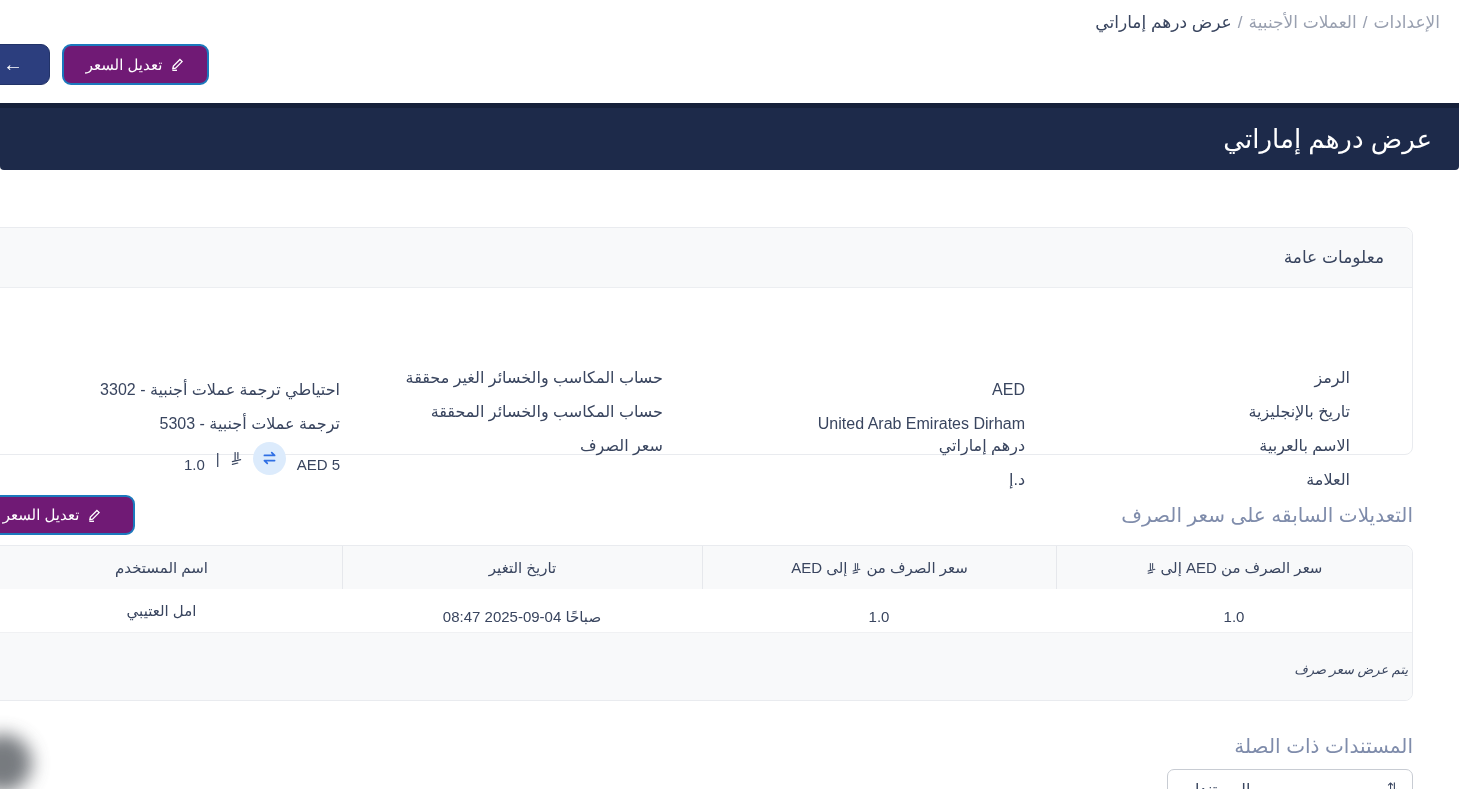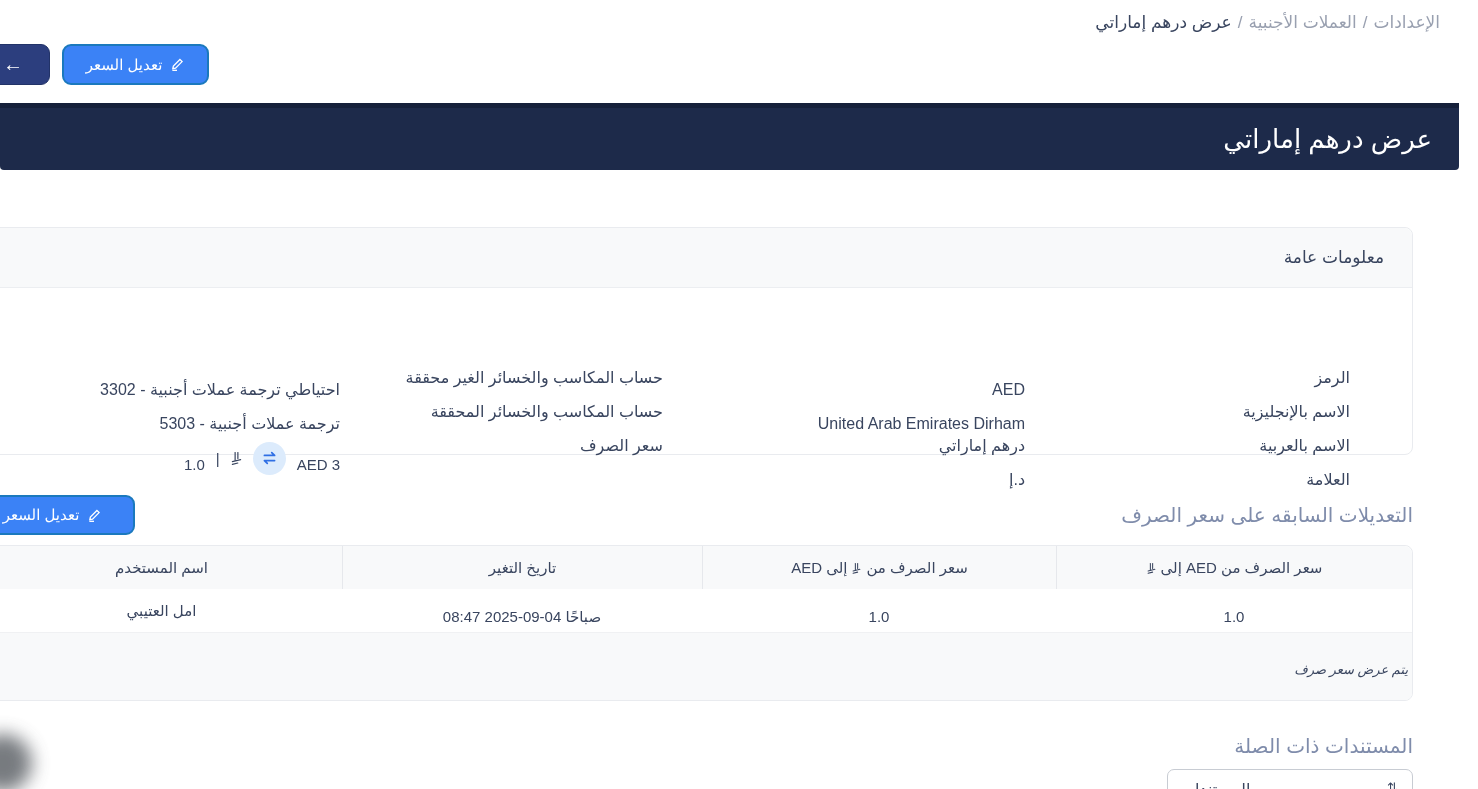--- a/index.html
+++ b/index.html
@@ -10,21 +10,21 @@
   
   .breadcrumb { position:absolute; top:12px; right:38px; font-size:17px; color:#99a0b0; display:flex; gap:6px; align-items:center; }
   .breadcrumb .crumb { color:#99a0b0; }
   .breadcrumb .crumb.current { color:#39455f; font-weight:500; }
   .breadcrumb .sep { color:#99a0b0; }
 
   
   .btn-back { position:absolute; top:44px; left:-12px; width:62px; height:41px;
     background:#2c3e7e; border:1px solid #223368; border-radius:9px; color:#fff;
     display:flex; align-items:center; justify-content:flex-end; padding-left:14px; font-size:20px; cursor:pointer; }
-  .btn-blue { background:#3b82f6; border:2px solid #1b79bd; border-radius:9px; color:#fff;
+  .btn-blue { background:#701a75; border:2px solid #1b79bd; border-radius:9px; color:#fff;
     display:flex; align-items:center; justify-content:center; gap:8px; font-size:15px; cursor:pointer; }
   .btn-edit-top { position:absolute; top:44px; left:62px; width:147px; height:41px; }
   .btn-edit-table { position:absolute; top:495px; left:-30px; width:165px; height:40px; }
 
   
   .page-bar { position:absolute; top:103px; left:0; right:19px; height:67px;
     background:#1d2a4a; border-top:5px solid #15203a; border-radius:0 0 4px 4px;
     display:flex; align-items:center; }
   .page-bar .title { margin-right:27px; color:#ffffff; font-size:26px; font-weight:500; }
 
@@ -108,38 +108,38 @@
     <h1 class="title">عرض درهم إماراتي</h1>
   </header>
 
   <section class="card card-info">
     <div class="card-header">
       <span class="card-title">معلومات عامة</span>
     </div>
     <div class="card-body">
 
       <span class="f lbl" style="top:79px;  right:62px;">الرمز</span>
-      <span class="f lbl" style="top:113px; right:62px;">الاسم بالإنجليزية</span>
+      <span class="f lbl" style="top:113px; right:62px;">تاريخ بالإنجليزية</span>
       <span class="f lbl" style="top:147px; right:62px;">الاسم بالعربية</span>
       <span class="f lbl" style="top:181px; right:62px;">العلامة</span>
 
       <span class="f val ltr" style="top:79px;  right:387px;">AED</span>
       <span class="f val ltr" style="top:113px; right:387px;">United Arab Emirates Dirham</span>
       <span class="f val" style="top:147px; right:387px;">درهم إماراتي</span>
       <span class="f val" style="top:181px; right:387px;">د.إ</span>
 
       <span class="f lbl" style="top:113px; right:749px;">حساب المكاسب والخسائر المحققة</span>
       <span class="f lbl" style="top:79px;  right:749px;">حساب المكاسب والخسائر الغير محققة</span>
       <span class="f lbl" style="top:147px; right:749px;">سعر الصرف</span>
 
       <span class="f val ltr" style="top:79px;  right:1072px;">3302 - احتياطي ترجمة عملات أجنبية</span>
       <span class="f val ltr" style="top:113px; right:1072px;text-align:right;">5303 - ترجمة عملات أجنبية</span>
 
       <div class="rate-row">
-        <span class="ltr">AED 3</span>
+        <span class="ltr">AED 5</span>
         <span class="swap-badge">
           <svg width="17" height="14" viewBox="0 0 20 16" fill="none" stroke="#2f6fe4" stroke-width="2" stroke-linecap="round" stroke-linejoin="round">
             <path d="M4 5h12l-3.4-3.4"></path>
               <path d="M16 11H4l3.4 3.4"></path>
           </svg>
         </span>
         <span class="riyal">
           <svg width="11" height="14" viewBox="0 0 24 30" fill="none" stroke="#39455f" stroke-width="2.6" stroke-linecap="round">
             <path d="M9 3v17"></path>
               <path d="M15 3v13"></path>

